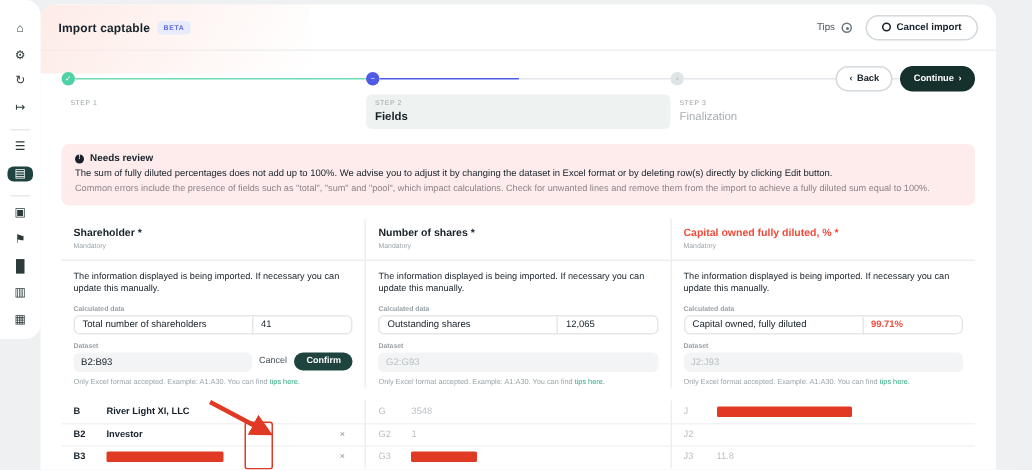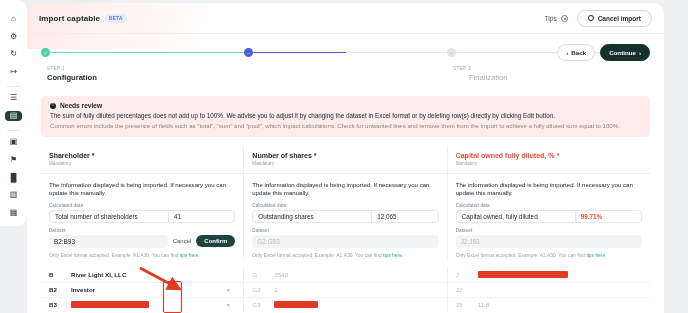--- a/index.html
+++ b/index.html
@@ -85,21 +85,21 @@
   .dot.cur  { background:#4f5be3; }
   .dot.wait { background:#dfe4e6; color:#8b9499; }
   .line { height:1.6px; flex:1; border-radius:2px; }
   .line.green { background:#6edcb4; }
   .line.blue-half { background:linear-gradient(to right,#4f5be3 0%, #4f5be3 48%, #e3e6ea 48%, #e3e6ea 100%); }
   .line.grey { background:#e3e6ea; }
   .step-labels { margin-top:6px; padding: 3px 6px 4px 6px; border-radius:4px; }
   .step.cur .step-labels { background:#eef3f2; }
   .step-no { font-size:4.6px; color:#9aa3a8; letter-spacing:.35px; text-transform:uppercase; }
   .step-name { font-size:7.6px; font-weight:bold; color:#17212a; margin-top:2px; }
-  .step.wait .step-name { color:#a6aeb3; font-weight:normal;margin-left:16px; }
+  .step.wait .step-name { color:#a6aeb3; font-weight:normal; }
 
   .navbtns { position:absolute; right:14px; top:10px; display:flex; gap:5px; align-items:center; }
   .btn-back {
     display:flex; align-items:center; gap:3px;
     border:1px solid #d2d8dc; border-radius:20px; background:#fff;
     font-size:6.2px; font-weight:bold; color:#17212a; padding:4px 8px; cursor:pointer;
   }
   .btn-continue {
     display:flex; align-items:center; gap:3px;
     border:1px solid #15302d; border-radius:20px; background:#15302d;
@@ -221,27 +221,30 @@
 
     <div class="stepwrap">
       <div class="steps" id="steps">
           <div class="step done">
             <div class="bar">
               <div class="dot done">✓</div>
               <div class="line green"></div>
             </div>
             <div class="step-labels">
               <div class="step-no">STEP 1</div>
-              <div class="step-name">Configuration</div>
             </div>
           </div>
           <div class="step cur">
             <div class="bar">
               <div class="dot cur">−</div>
               <div class="line blue-half"></div>
+            </div>
+            <div class="step-labels">
+              <div class="step-no">STEP 2</div>
+              <div class="step-name">Fields</div>
             </div>
           </div>
           <div class="step wait">
             <div class="bar">
               <div class="dot wait">▫</div>
               <div class="line grey"></div>
             </div>
             <div class="step-labels">
               <div class="step-no">STEP 3</div>
               <div class="step-name">Finalization</div>

